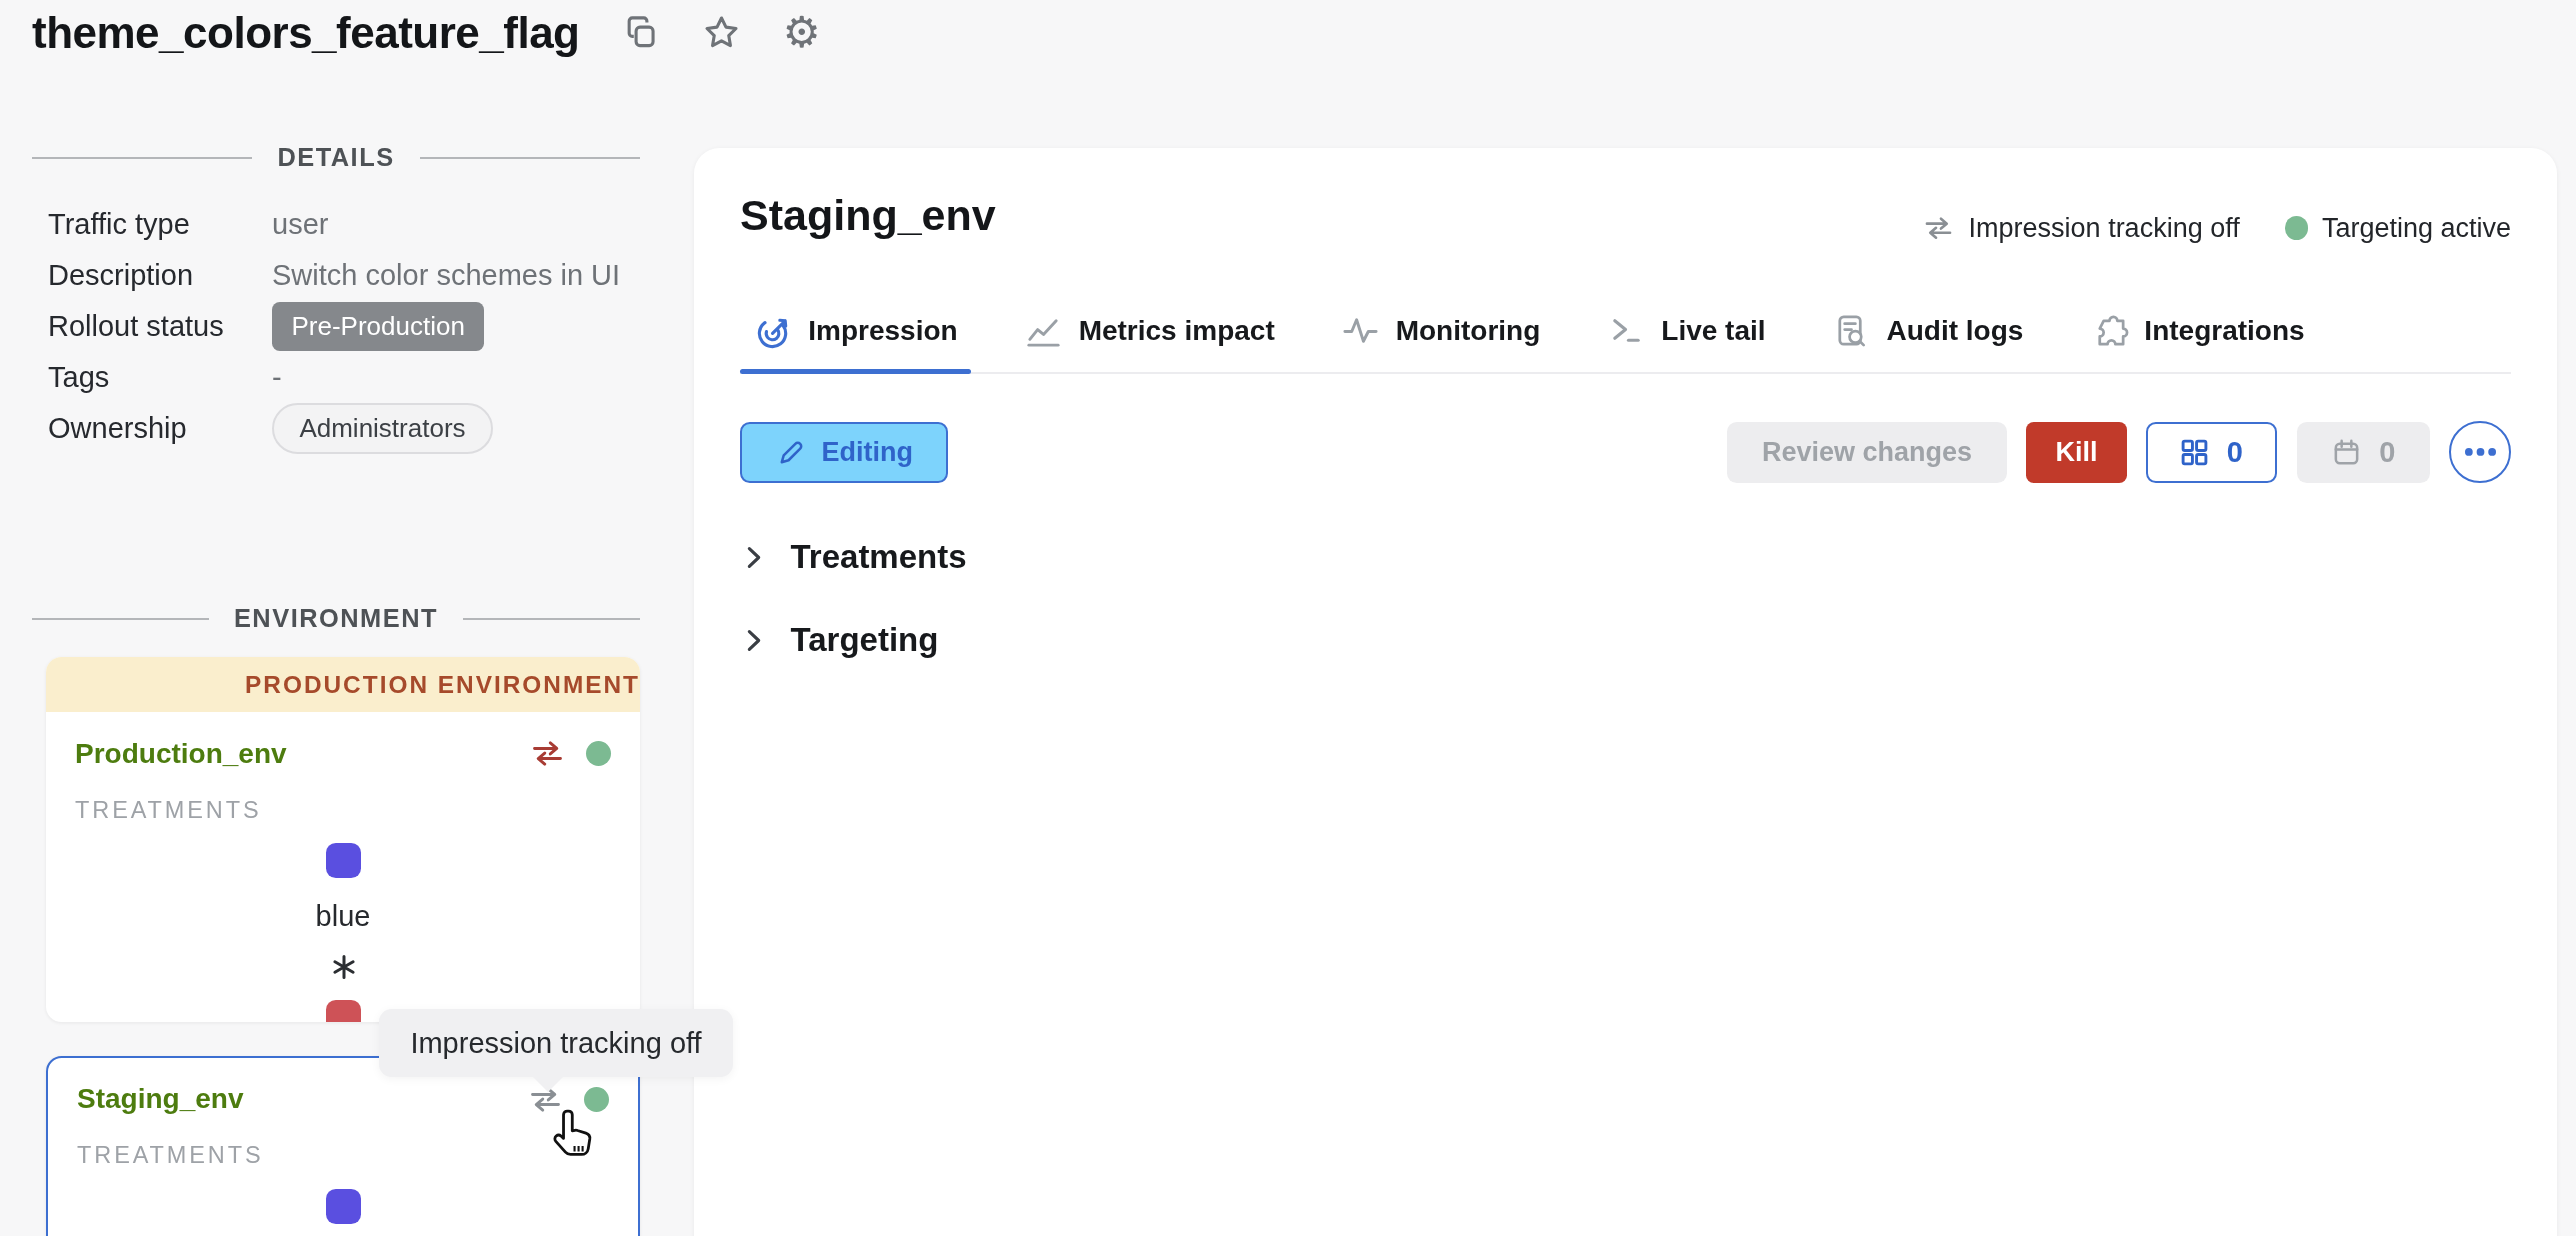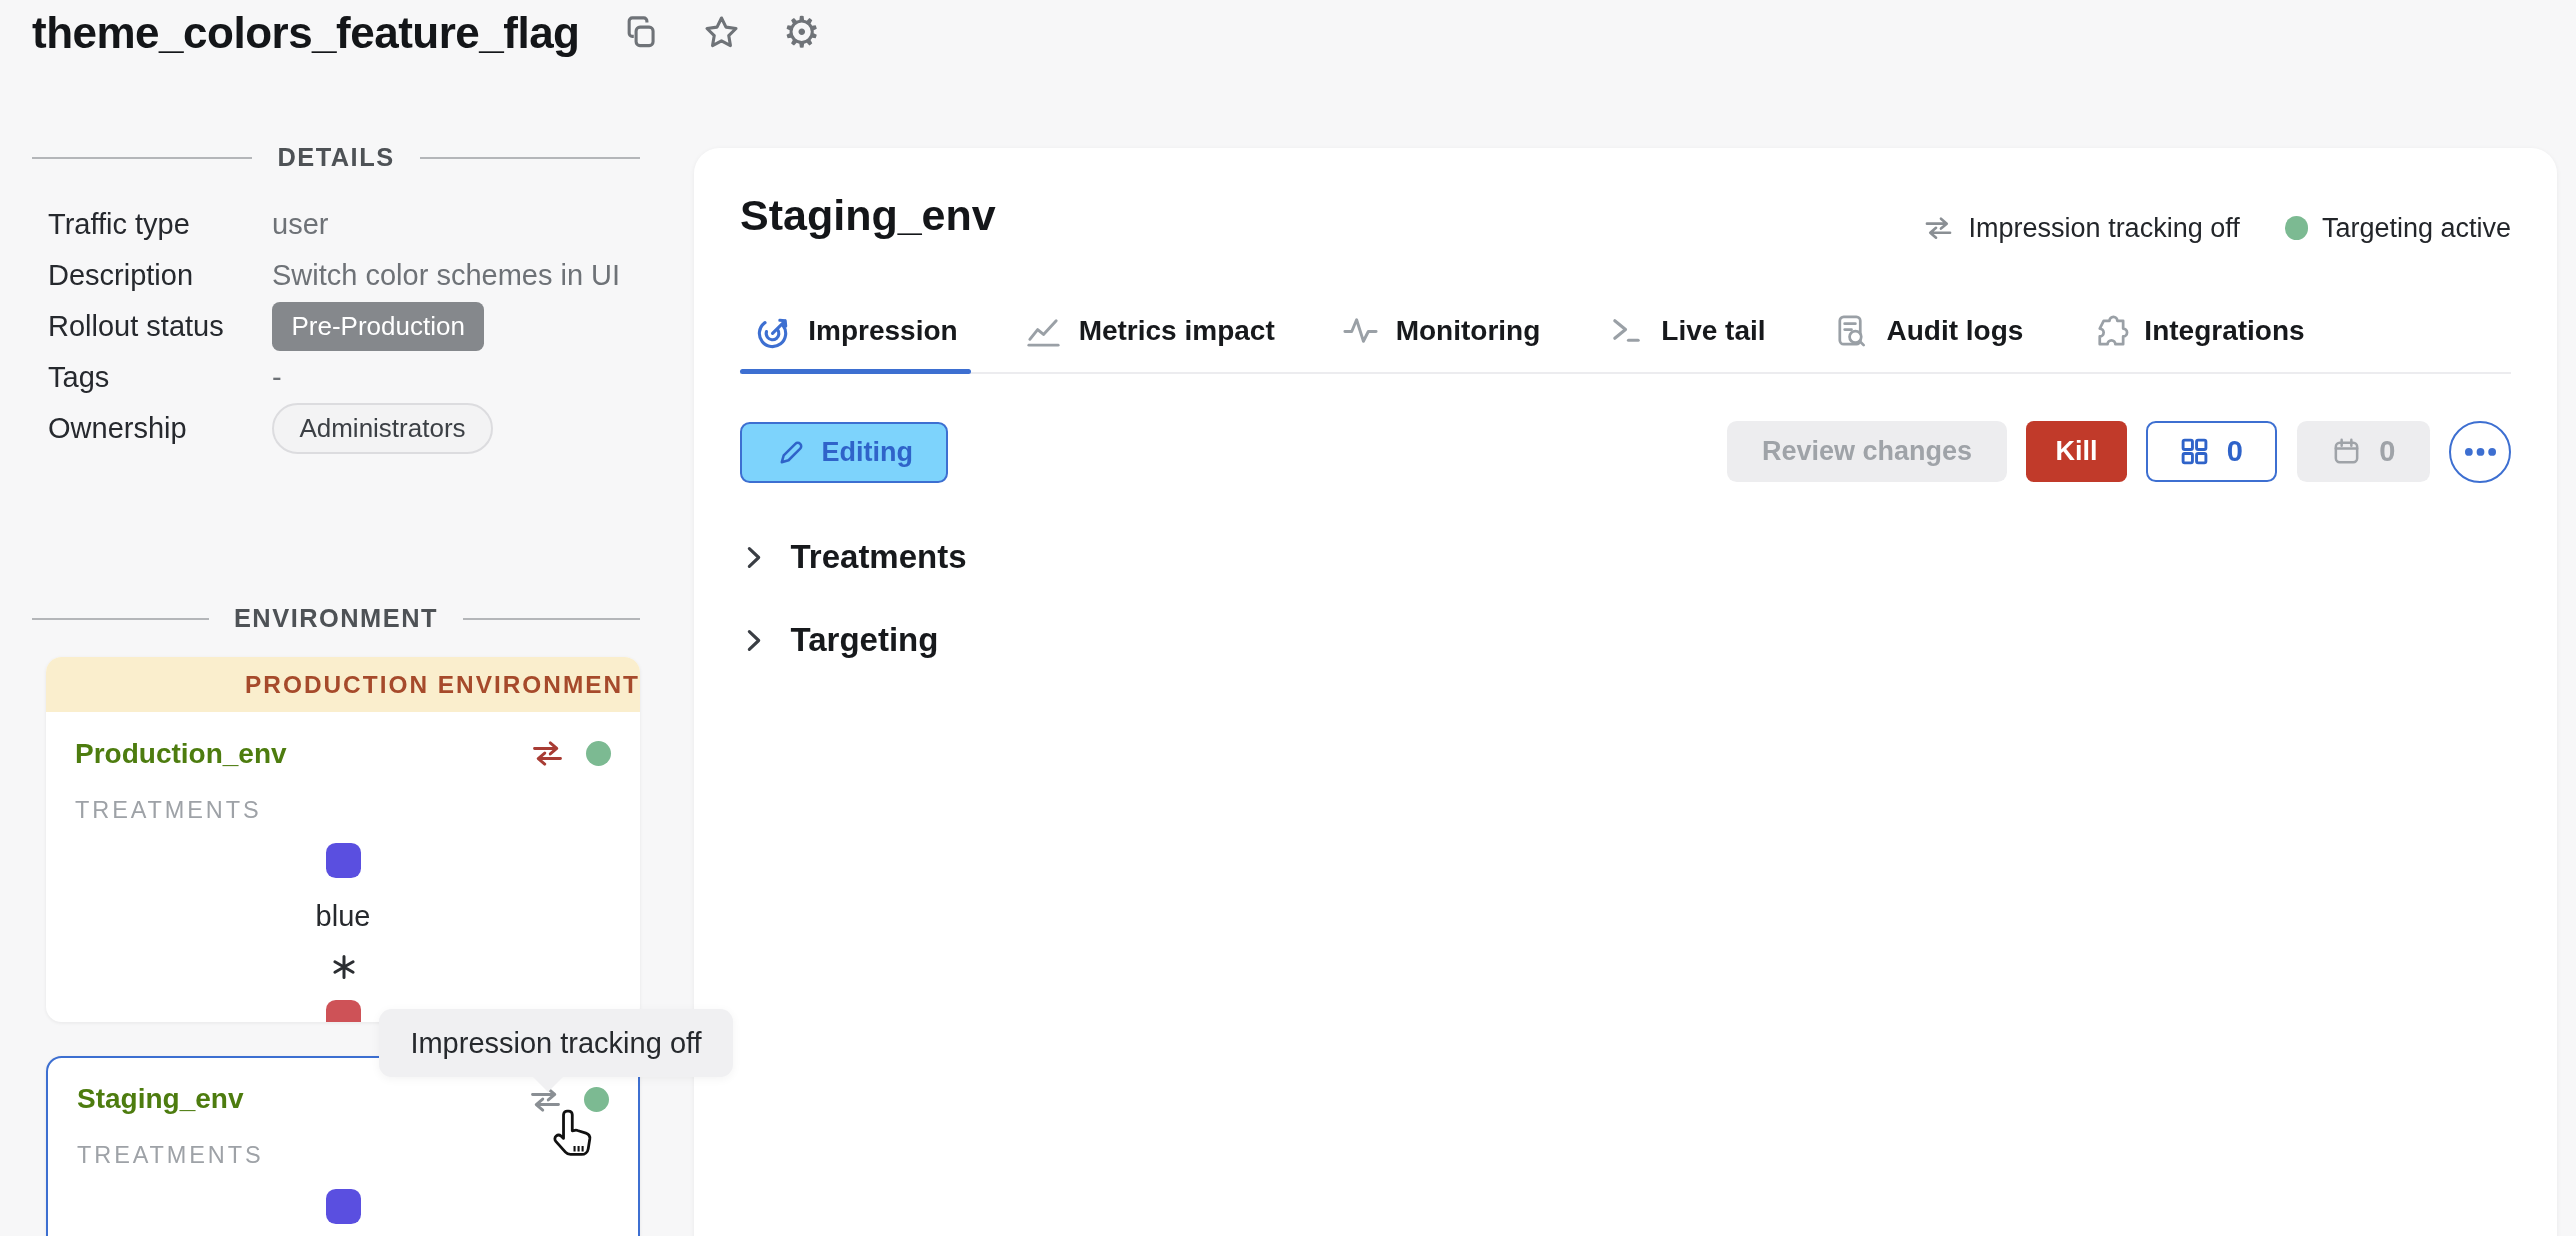--- a/index.html
+++ b/index.html
@@ -65,21 +65,21 @@
   .tabs { display:flex; gap:39px; margin-top:68px; border-bottom:2px solid #ececef; }
   .tab { position:relative; display:flex; align-items:center; gap:15.6px; font-size:28px; font-weight:700; color:#17191c; padding:0 13.7px 21.5px 13.7px; cursor:pointer; }
   .tab .tab-icon { color:#9aa0a6; }
   .tab.active .tab-icon { color:#3d6fd1; }
   .tab.active::after { content:""; position:absolute; left:0; right:0; bottom:-2px; height:4.9px; background:#3d6fd1; border-radius:2.9px; }
 
   .toolbar { display:flex; align-items:center; margin-top:47px; }
   .btn { display:inline-flex; align-items:center; justify-content:center; gap:15.6px; height:61px; border-radius:9.8px; font-size:27px; font-weight:700; border:none; background:none; cursor:pointer; font-family:inherit; }
   .btn-editing { border:2px solid #3d6fd1; color:#2f63c9; background:#7dd3fc; padding:0 33px; }
   .toolbar .spacer { flex:1; }
-  .toolbar-right { display:flex; align-items:flex-start; gap:19.5px; }
+  .toolbar-right { display:flex; align-items:center; gap:19.5px; }
   .btn-review { background:#ededef; color:#9fa3a8; padding:0 35px; cursor:default; }
   .btn-kill { background:#c13a2a; color:#ffffff; padding:0 29px; border-radius:7.8px; }
   .btn-grid { border:2px solid #3d6fd1; background:#fff; color:#2f63c9; width:131px; gap:17.6px; }
   .btn-cal { background:#ededef; color:#9fa3a8; width:133px; gap:17.6px; font-weight:600; cursor:default; }
   .btn-more { width:62px; height:62px; border-radius:50%; border:2px solid #3d6fd1; background:#fff; color:#3d6fd1; }
   .count { font-size:29px; }
 
   .section-row { display:flex; align-items:center; gap:23.5px; font-size:33px; font-weight:700; color:#17191c; cursor:pointer; }
   #section-treatments { margin-top:55px; }
   #section-targeting { margin-top:45px; }

